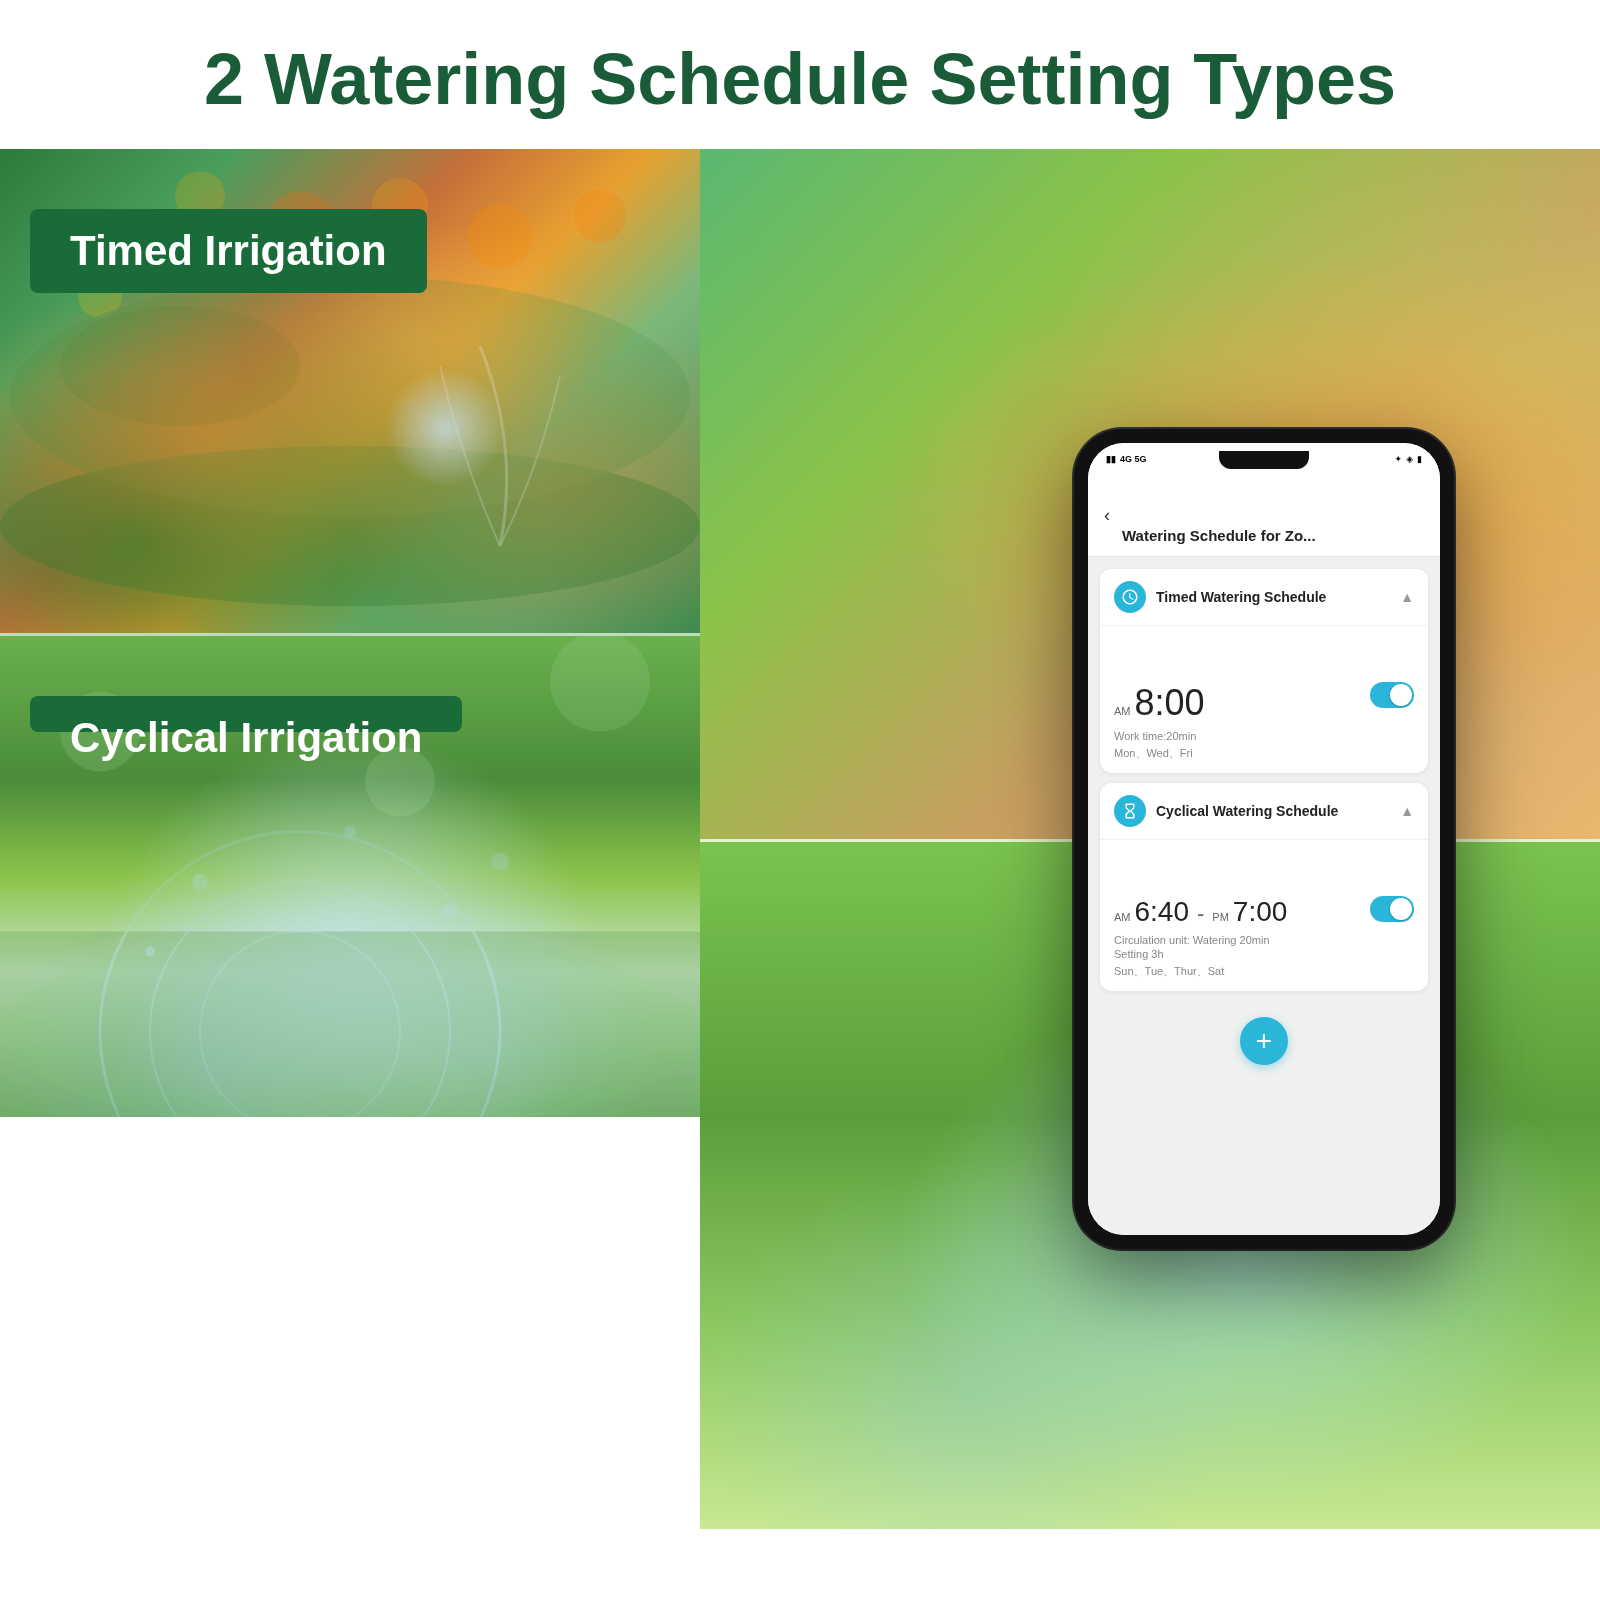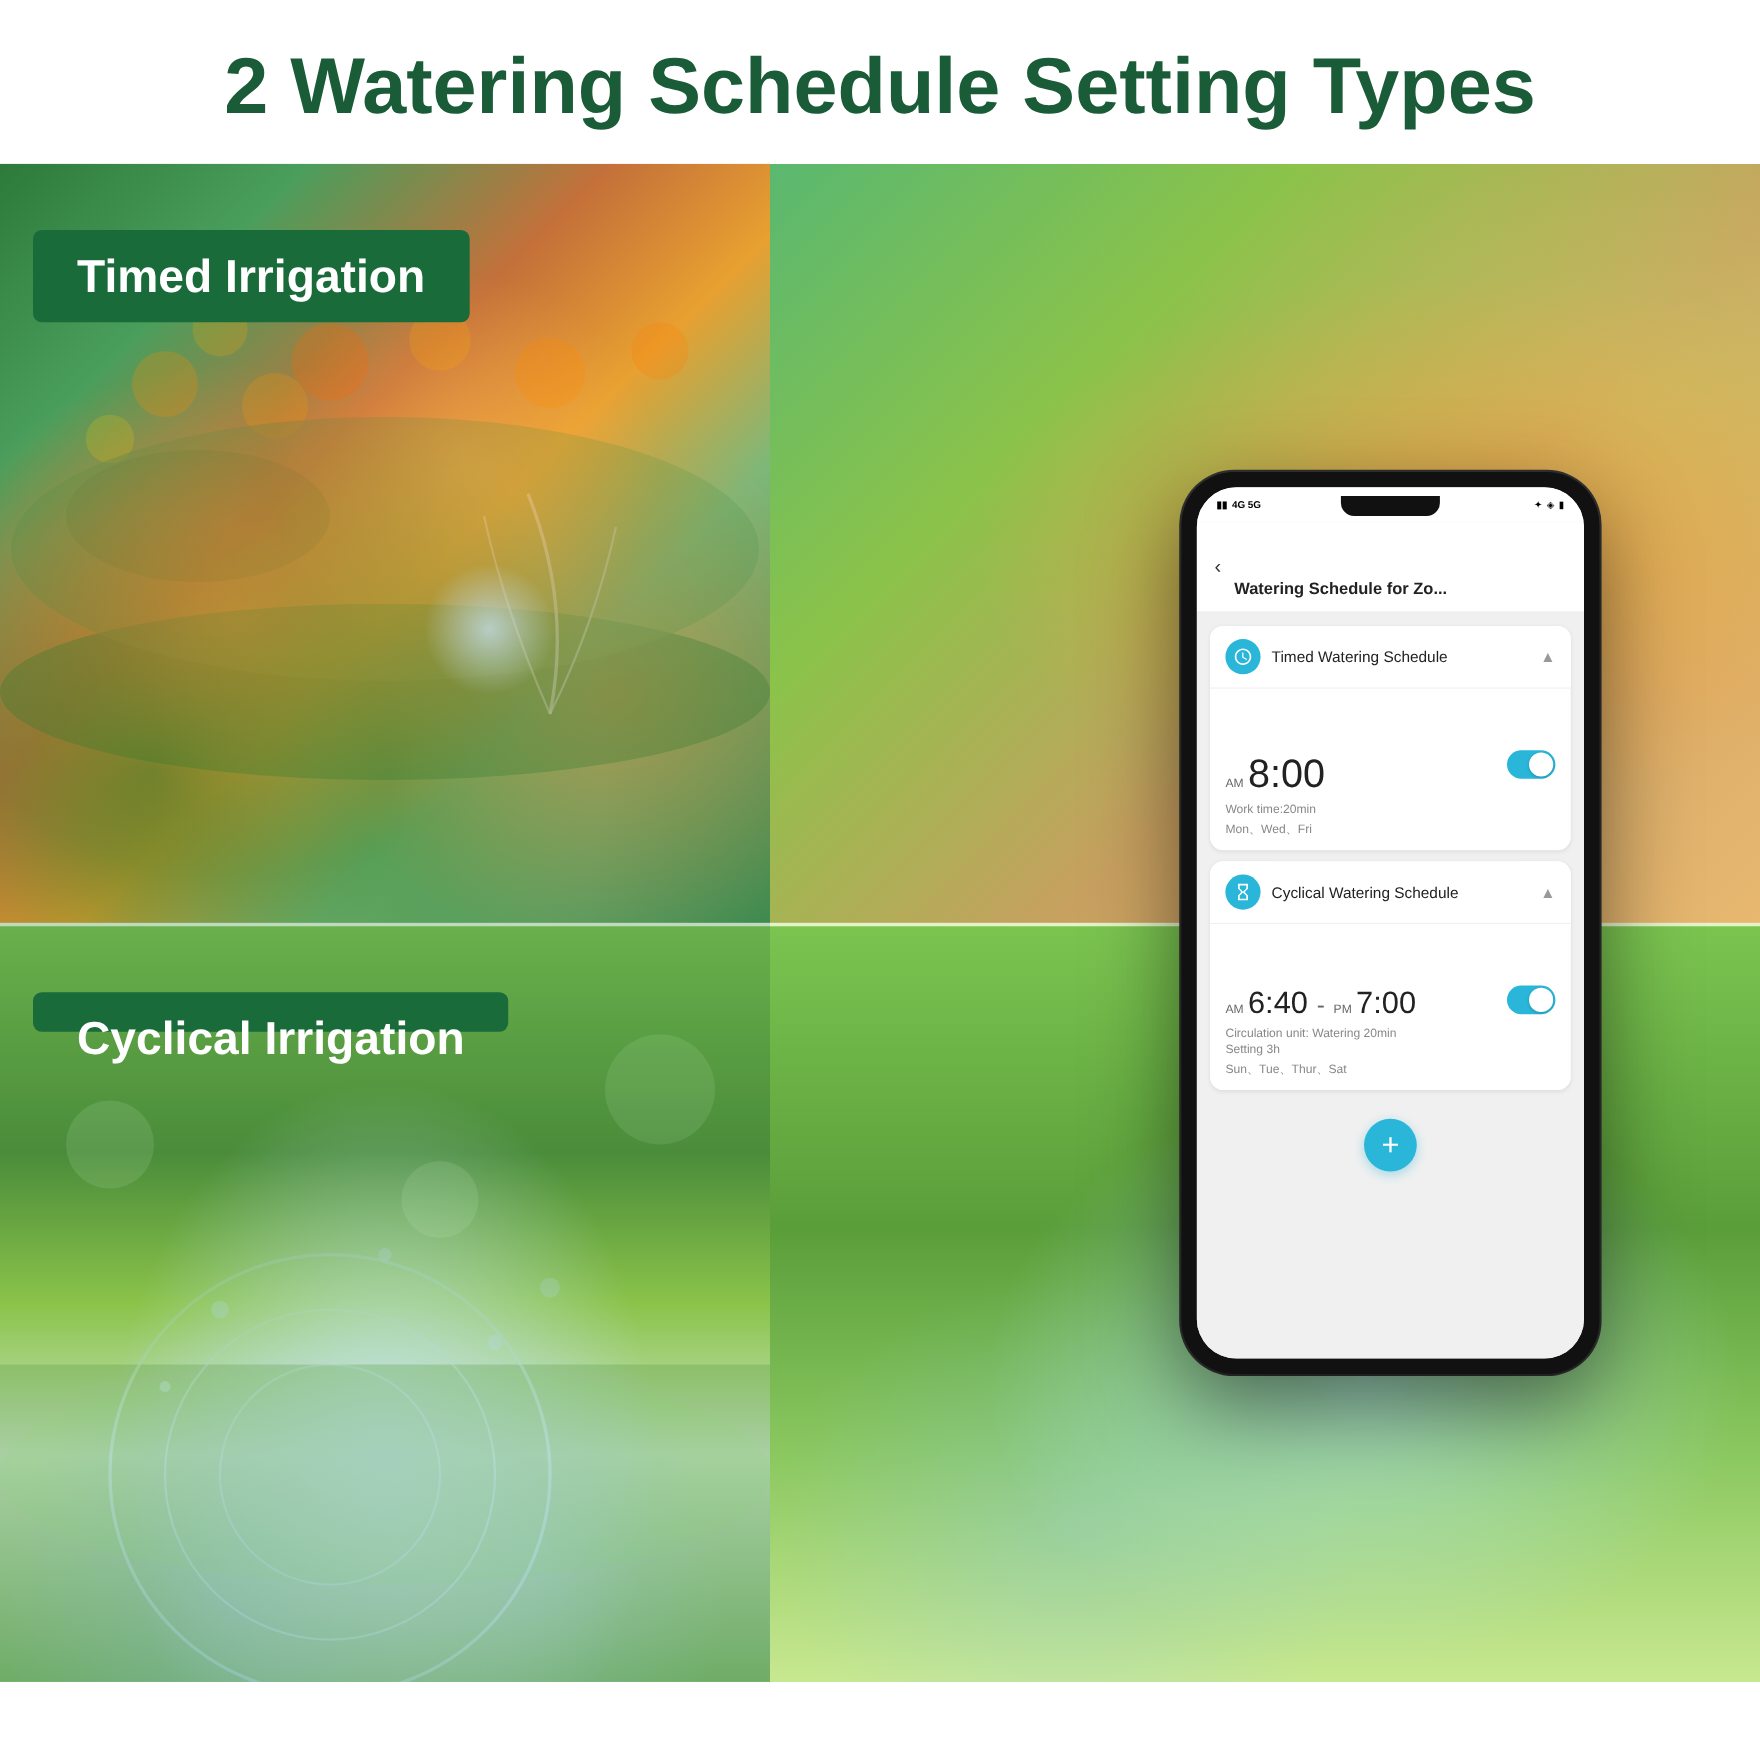--- a/index.html
+++ b/index.html
@@ -33,21 +33,21 @@
     .main-content {
       display: flex;
       width: 1600px;
       height: 1380px;
       position: relative;
     }
 
     
     .photos-panel {
       width: 700px;
-      height: 1380px;
+      height: 968px;
       position: relative;
       flex-shrink: 0;
     }
 
     .photo-top, .photo-bottom {
       width: 100%;
       height: 50%;
       position: relative;
       overflow: hidden;
     }
@@ -299,21 +299,21 @@
     }
 
     .card-icon svg {
       width: 18px;
       height: 18px;
       fill: white;
     }
 
     .card-title {
       font-size: 14px;
-      font-weight: 400;
+      font-weight: 700;
       color: #222;
       flex: 1;
     }
 
     .chevron-up {
       color: #999;
       font-size: 14px;
     }
 
     .card-body {

